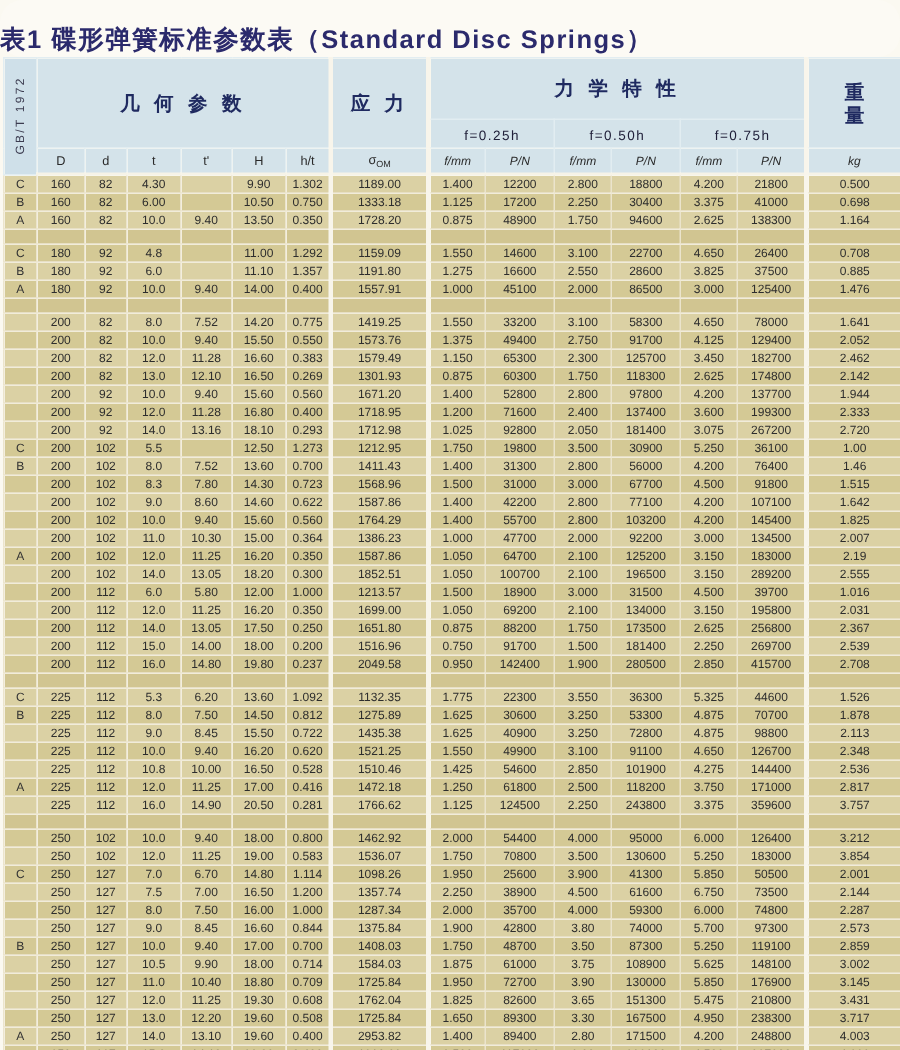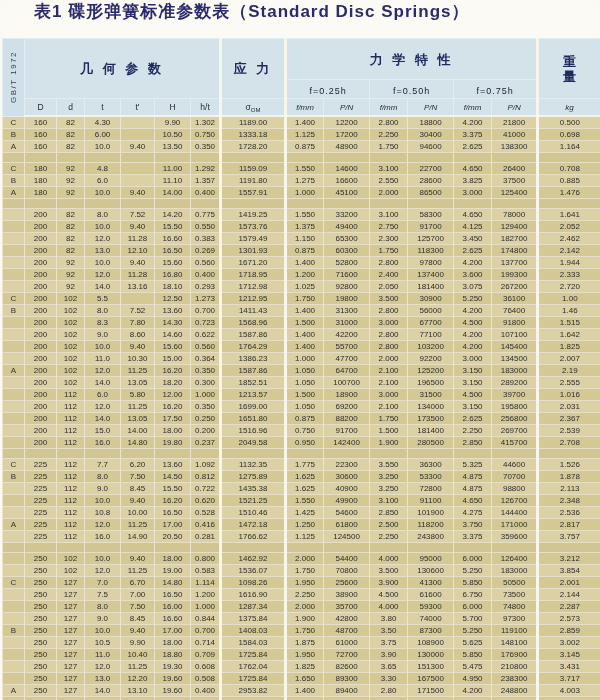--- a/index.html
+++ b/index.html
@@ -4,22 +4,22 @@
 <style>
   html,body{margin:0;padding:0;}
   body{
     width:600px;height:700px;overflow:hidden;
     background:#f9f6ec;
     font-family:"Liberation Sans","DejaVu Sans",sans-serif;
     -webkit-font-smoothing:antialiased;
   }
   .page{width:600px;height:700px;background:#fbf9f1;position:relative;}
   .title-bar{
-    height:38px;display:flex;align-items:flex-start;
-    padding-left:34px;box-sizing:border-box;
+    height:38px;display:flex;align-items:flex-end;
+    box-sizing:border-box;
     background:#fcfaf4;
     border-radius:15px;
   }
   .title{
     font-size:17px;font-weight:bold;color:#2b2a6c;letter-spacing:1px;
     white-space:nowrap;
   }
   table.main{
     border-collapse:collapse;table-layout:fixed;
     width:596px;margin:0 2px;
@@ -629,21 +629,21 @@
           <td></td>
           <td></td>
           <td></td>
           <td></td>
           <td class="sepL"></td>
         </tr>
         <tr class="even">
           <td class="letter">C</td>
           <td>225</td>
           <td>112</td>
-          <td>7.7</td>
+          <td>5.3</td>
           <td>6.20</td>
           <td>13.60</td>
           <td>1.092</td>
           <td class="sepL">1132.35</td>
           <td class="sepL">1.775</td>
           <td>22300</td>
           <td>3.550</td>
           <td>36300</td>
           <td>5.325</td>
           <td>44600</td>
@@ -820,21 +820,21 @@
           <td class="sepL">2.001</td>
         </tr>
         <tr class="even">
           <td class="letter"></td>
           <td>250</td>
           <td>127</td>
           <td>7.5</td>
           <td>7.00</td>
           <td>16.50</td>
           <td>1.200</td>
-          <td class="sepL">1616.90</td>
+          <td class="sepL">1357.74</td>
           <td class="sepL">2.250</td>
           <td>38900</td>
           <td>4.500</td>
           <td>61600</td>
           <td>6.750</td>
           <td>73500</td>
           <td class="sepL">2.144</td>
         </tr>
         <tr class="odd">
           <td class="letter"></td>

